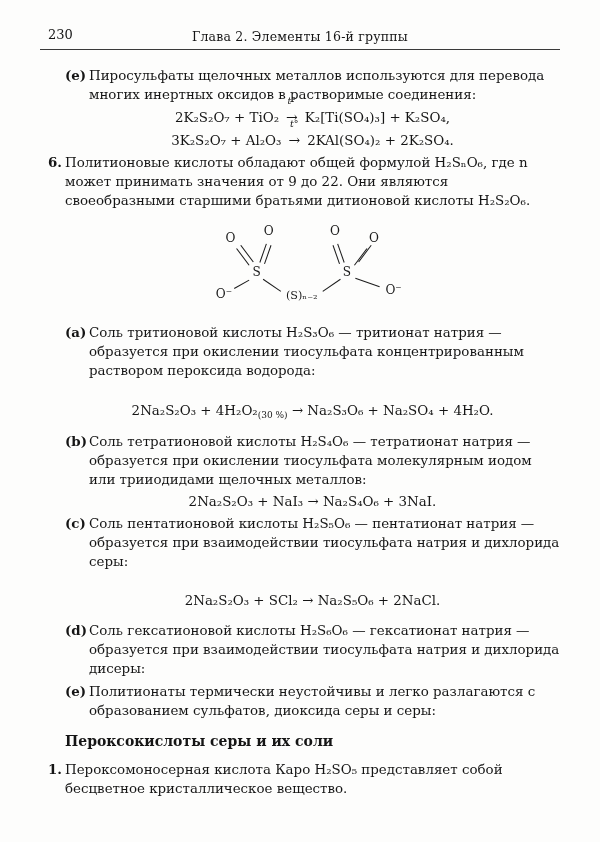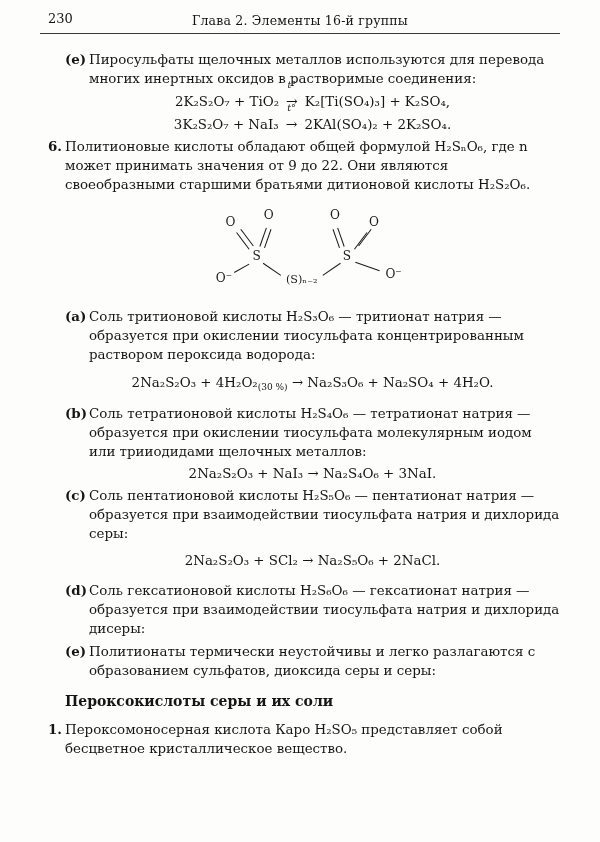--- a/index.html
+++ b/index.html
@@ -3,39 +3,39 @@
 <meta charset="utf-8">
 <style>
   html,body{margin:0;padding:0;background:#e8e8e8;}
   .page{
     width:600px;height:842px;margin:0 auto;background:#fdfdfc;color:#151515;
     font-family:"DejaVu Serif","DejaVu Sans",serif;
     position:relative;overflow:hidden;box-sizing:border-box;
   }
   
   .running-head{
-    position:relative;margin:0 40px;padding-top:13px;padding-bottom:5px;
+    position:relative;margin:16px 40px;padding-top:13px;padding-bottom:5px;
     border-bottom:1px solid #3a3a3a;
   }
   .running-head .pg{
     position:absolute;left:8px;top:11px;font-size:13px;
   }
   .running-head .ch{
     display:block;text-align:center;font-size:12.5px;letter-spacing:.2px;
   }
   
   .bodytext{margin:16px 40px 0 65px;font-size:13.4px;line-height:1.42;}
   .para{display:flex;margin:0 0 3px 0;}
   .para .marker{flex:none;font-weight:700;}
   .lettered .marker{width:24px;}
   .numbered{margin-left:-17px;}
   .numbered .marker{width:17px;}
   .ptext{flex:1;}
   
-  .eq{text-align:center;margin:8px 0 10px;font-size:13.4px;line-height:1.5;}
+  .eq{text-align:center;margin:20px 0 10px;font-size:13.4px;line-height:1.5;}
   .eq.tight{margin:2px 0 2px;}
   .eq-last{margin-bottom:12px;}
   .rx-arrow{display:inline-block;position:relative;margin:0 7px;}
   .rx-arrow .lbl{
     position:absolute;top:-11px;left:50%;transform:translateX(-50%);
     font-size:9.5px;font-style:italic;line-height:1;
   }
   .rx-arrow .glyph{font-size:14px;}
   .eq-note{font-size:9px;vertical-align:-3px;letter-spacing:0;}
   
@@ -62,21 +62,21 @@
   <div class="bodytext">
 
     <div class="para lettered">
       <span class="marker">(e)</span>
       <span class="ptext">Пиросульфаты щелочных металлов используются для перевода многих инертных оксидов в растворимые соединения:</span>
     </div>
     <div class="eq tight">
       <span>2K₂S₂O₇ + TiO₂</span><span class="rx-arrow"><span class="lbl">t°</span><span class="glyph">→</span></span><span>K₂[Ti(SO₄)₃] + K₂SO₄,</span>
     </div>
     <div class="eq tight eq-last">
-      <span>3K₂S₂O₇ + NaI₃</span><span class="rx-arrow"><span class="lbl">t°</span><span class="glyph">→</span></span><span>2KAl(SO₄)₂ + 2K₂SO₄.</span>
+      <span>3K₂S₂O₇ + Al₂O₃</span><span class="rx-arrow"><span class="lbl">t°</span><span class="glyph">→</span></span><span>2KAl(SO₄)₂ + 2K₂SO₄.</span>
     </div>
 
     <div class="para numbered">
       <span class="marker">6.</span>
       <span class="ptext">Политионовые кислоты обладают общей формулой H₂SₙO₆, где n может принимать значения от 9 до 22. Они являются своеобразными старшими братьями дитионовой кислоты H₂S₂O₆.</span>
     </div>
 
     <div class="structure-wrap">
       <svg class="structure" viewBox="0 0 220 95">
 

